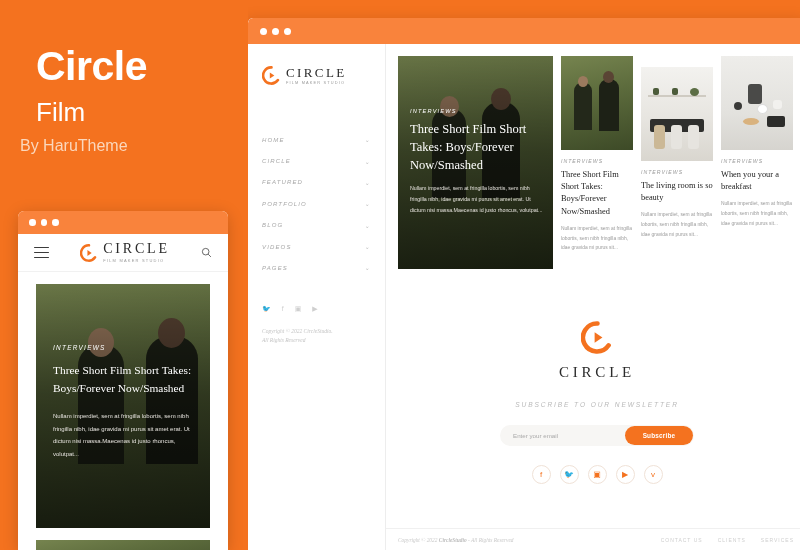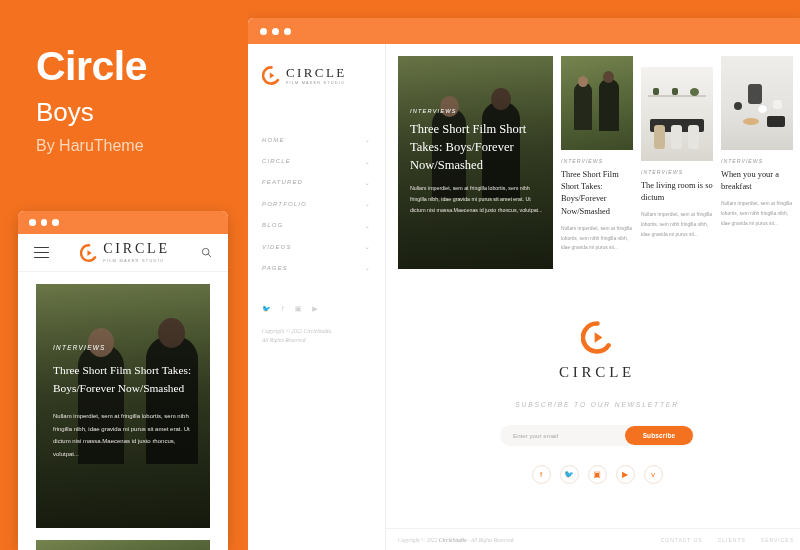--- a/index.html
+++ b/index.html
@@ -21,21 +21,21 @@
     position: absolute; left: 36px; top: 46px;
     font-size: 41px; font-weight: bold; color: #ffffff;
     letter-spacing: -0.5px; line-height: 1;
   }
   #promo .p-sub {
     position: absolute; left: 36px; top: 97px;
     font-size: 26px; color: #ffffff; font-weight: 300;
     letter-spacing: 0px;
   }
   #promo .p-by {
-    position: absolute; left: 36px; top: 137px;
+    position: absolute; left: 20px; top: 137px;
     font-size: 16px; color: #FBD7BC; font-weight: 400;
   }
 
   
   #desktop {
     position: absolute; left: 248px; top: 18px;
     width: 560px; height: 532px;
     background: #ffffff;
     border-radius: 5px 0 0 0;
     overflow: hidden;
@@ -221,21 +221,21 @@
   .mcard2 {
     margin: 12px 18px 0; height: 40px; overflow: hidden; position: relative;
     background: linear-gradient(170deg,#76844f 0%,#5d6c3d 60%,#44512b 100%);
   }
 </style>
 </head>
 <body>
 
 <div id="promo">
   <div class="p-title">Circle</div>
-  <div class="p-sub">Boys</div>
+  <div class="p-sub">Film</div>
   <div class="p-by">By HaruTheme</div>
 </div>
 
 <div id="desktop">
 
   <div class="titlebar">
     <span class="dot"></span>
     <span class="dot"></span>
     <span class="dot"></span>
   </div>
@@ -338,21 +338,21 @@
               <div class="blob" style="width:6px;height:7px;left:12px;top:21px;background:#4c5c3a;border-radius:2px;"></div>
               <div class="blob" style="width:6px;height:7px;left:31px;top:21px;background:#4c5c3a;border-radius:2px;"></div>
               <div class="blob" style="width:9px;height:8px;left:49px;top:21px;background:#5c6e45;border-radius:50%;"></div>
               <div class="blob" style="width:54px;height:13px;left:9px;top:52px;background:#2f2f2d;border-radius:2px;"></div>
               <div class="blob" style="width:11px;height:24px;left:13px;top:58px;background:#cbb896;border-radius:3px;"></div>
               <div class="blob" style="width:11px;height:24px;left:30px;top:58px;background:#e6e4df;border-radius:3px;"></div>
               <div class="blob" style="width:11px;height:24px;left:47px;top:58px;background:#e6e4df;border-radius:3px;"></div>
             </div>
           </div>
           <div class="kick2">INTERVIEWS</div>
-          <div class="t">The living room is so dictum</div>
+          <div class="t">The living room is so beauty</div>
           <div class="ex">Nullam imperdiet, sem at fringilla lobortis, sem nibh fringilla nibh, idae gravida mi purus sit...</div>
         </div>
 
         <div class="card-sm">
           <div class="thumb">
             <div class="ph ph-break">
               <div class="blob" style="width:14px;height:20px;left:27px;top:28px;background:#4a4a48;border-radius:3px;"></div>
               <div class="blob" style="width:8px;height:8px;left:13px;top:46px;background:#3a3a38;border-radius:50%;"></div>
               <div class="blob" style="width:11px;height:10px;left:36px;top:48px;background:#ffffff;border-radius:50%;border:1px solid #ddd;"></div>
               <div class="blob" style="width:9px;height:9px;left:52px;top:44px;background:#f2f1ee;border-radius:3px;"></div>

